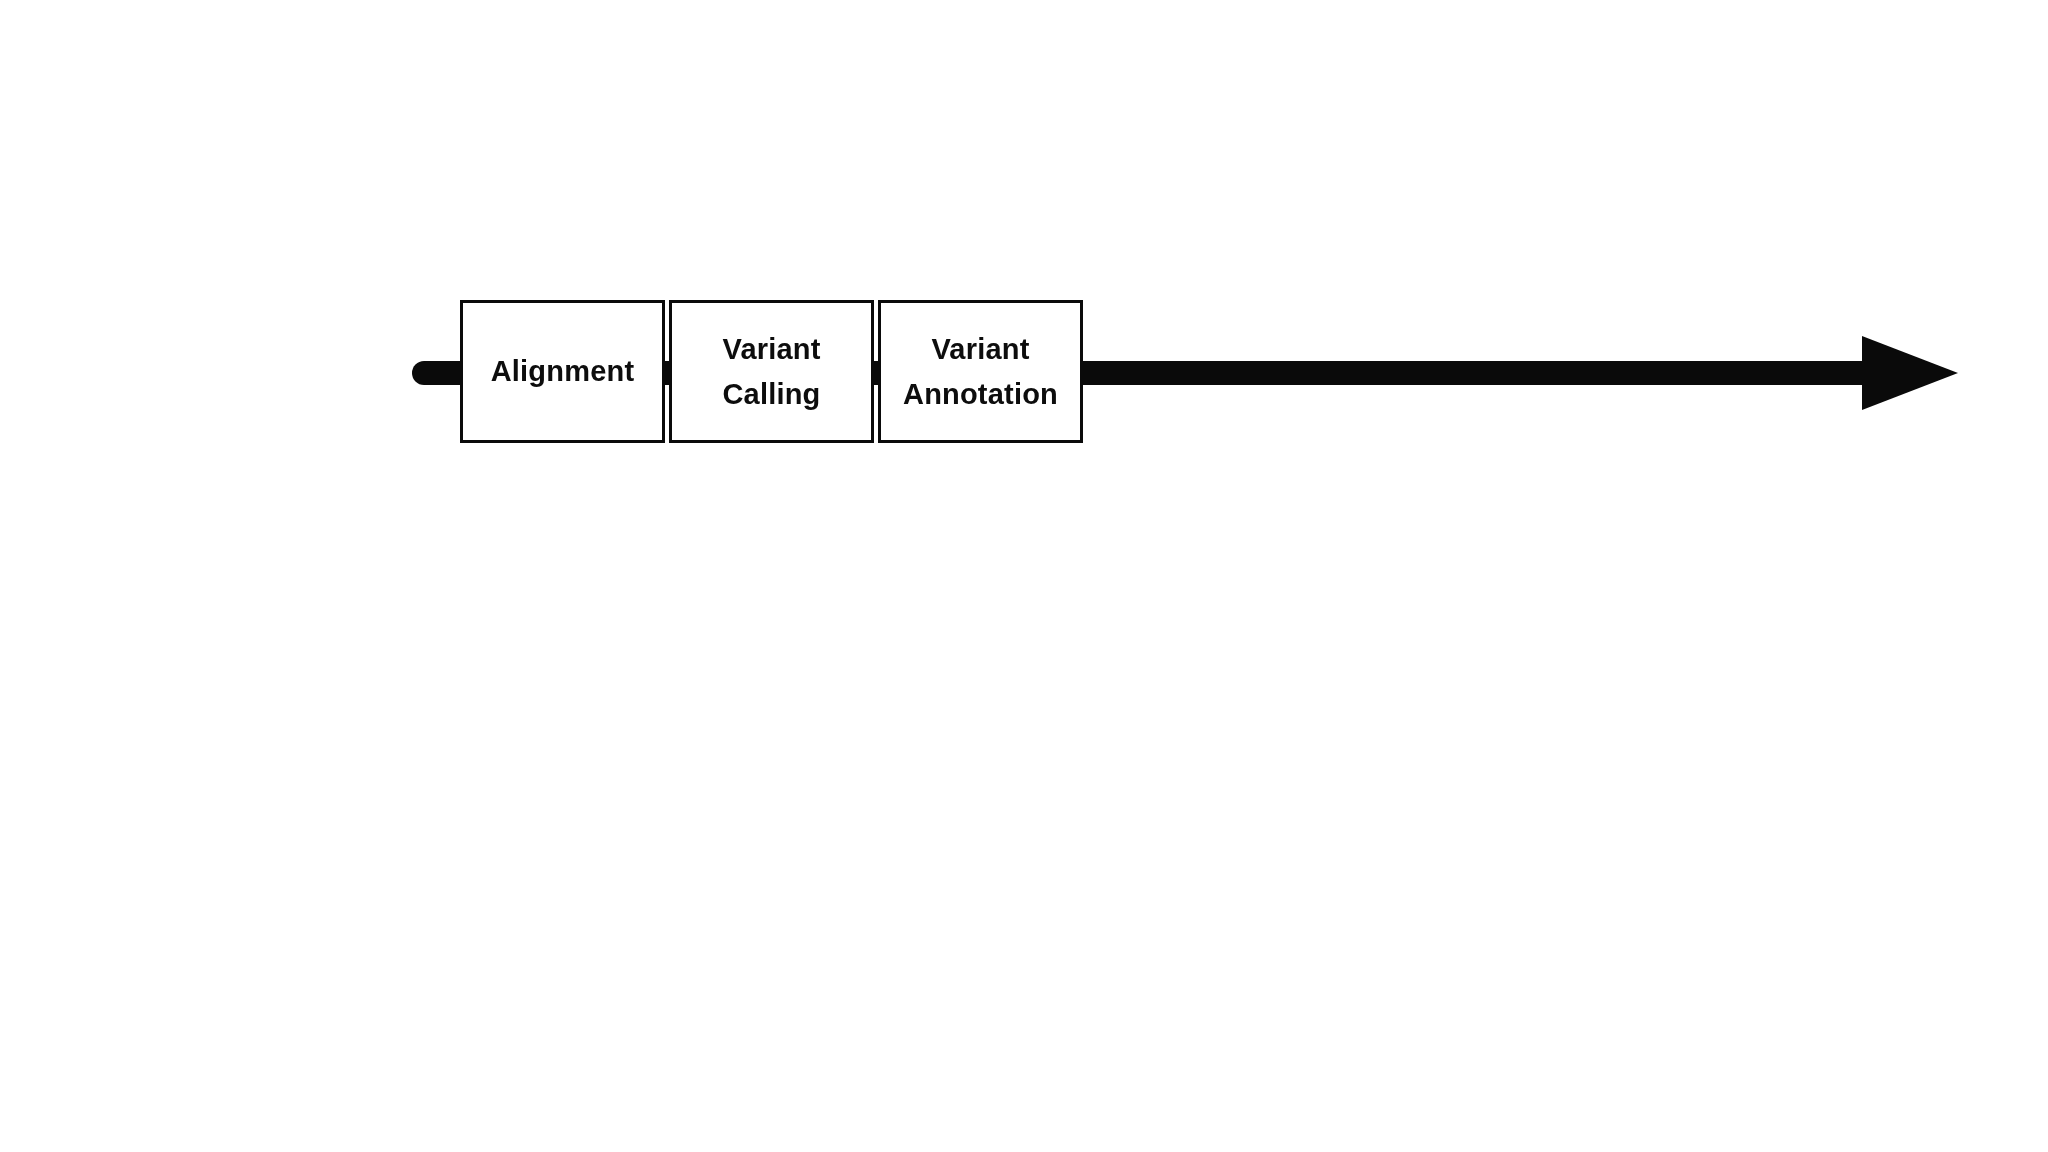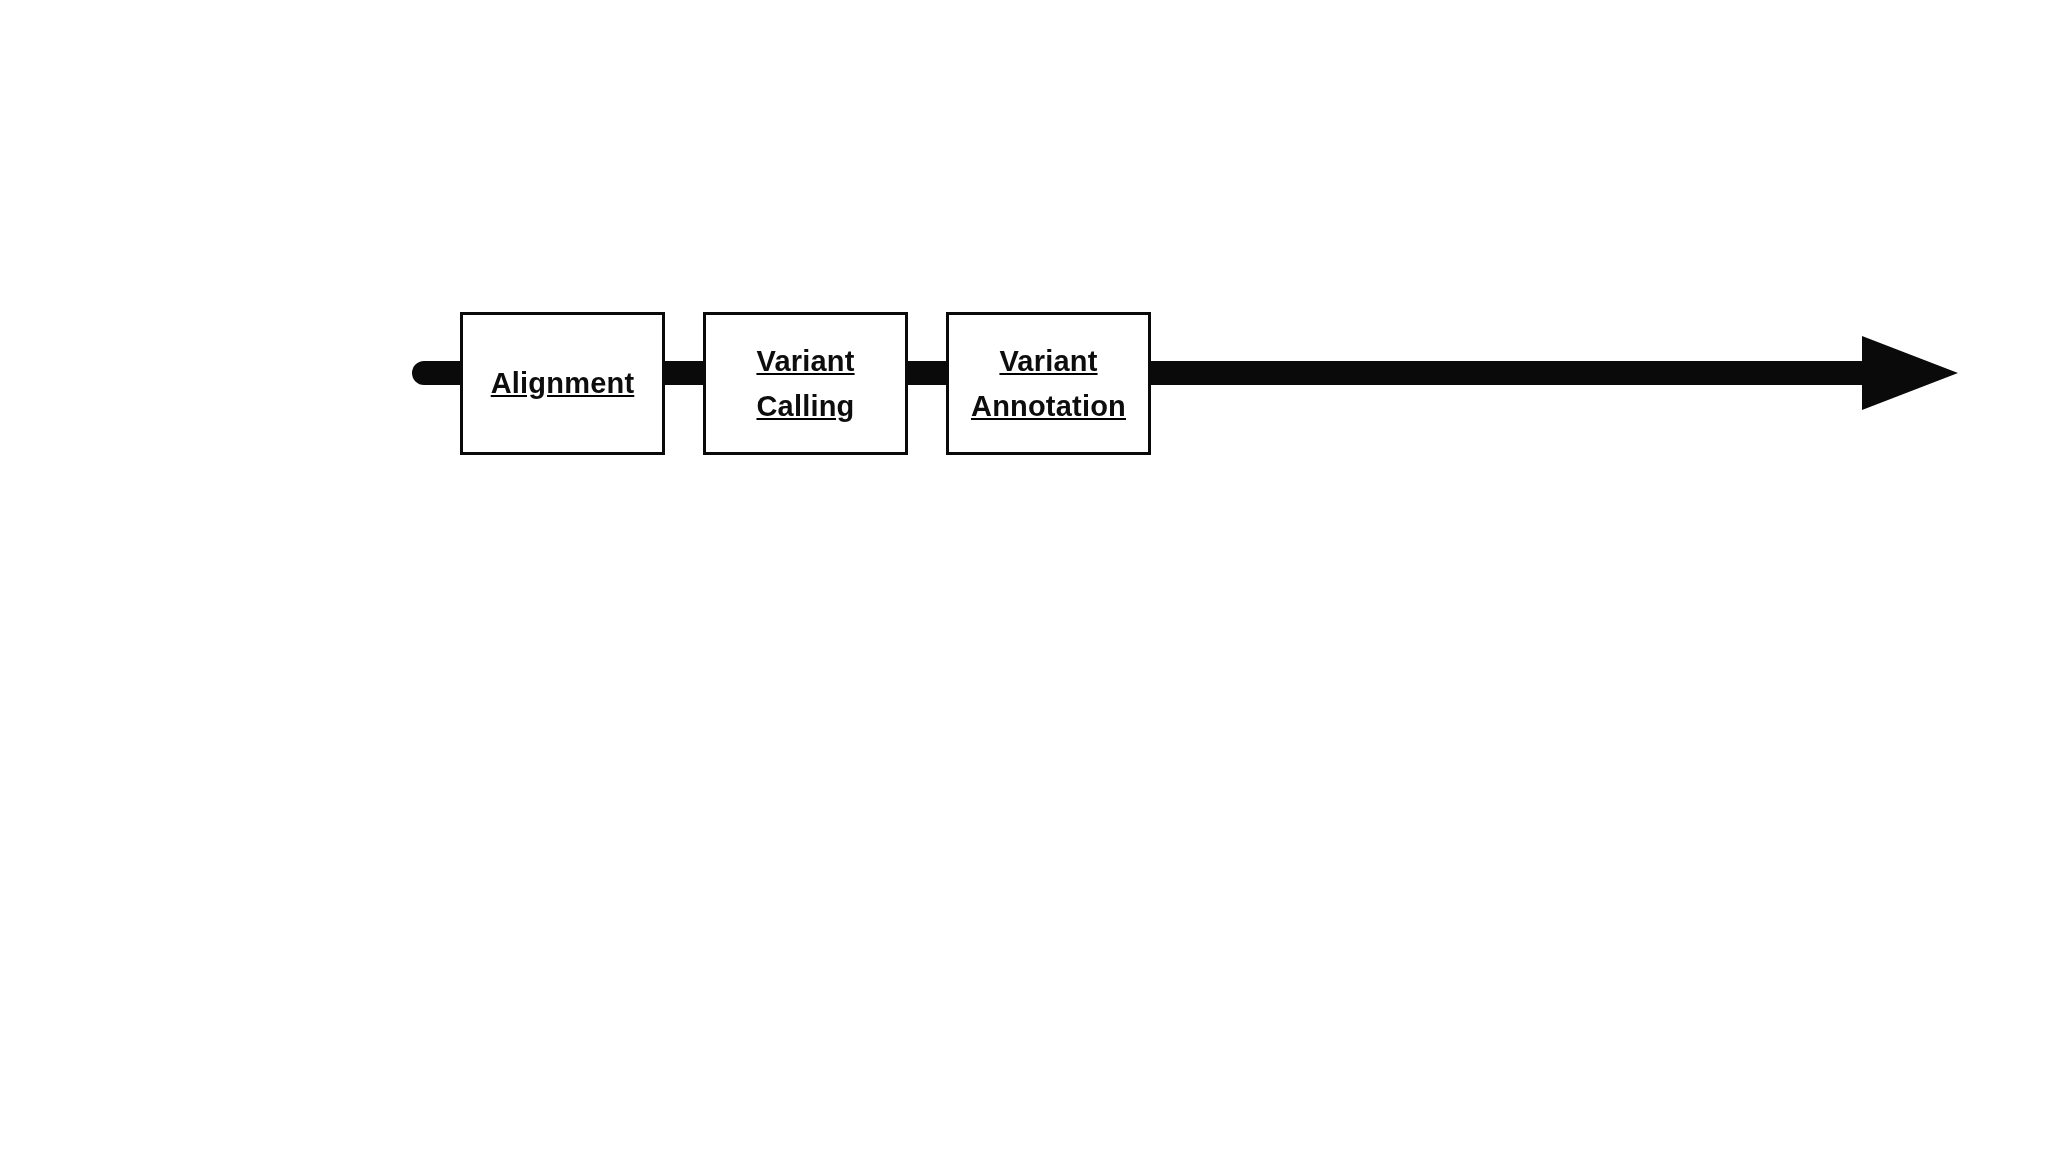--- a/index.html
+++ b/index.html
@@ -33,24 +33,23 @@
     width: 0;
     height: 0;
     border-top: 37px solid transparent;
     border-bottom: 37px solid transparent;
     border-left: 96px solid #0a0a0a;
   }
   
   .steps {
     position: absolute;
     left: 460px;
-    top: 312px;
+    top: 300px;
     display: flex;
-    gap: 38px;
-    text-decoration: underline;
+    gap: 4px;
   }
   .step-box {
     box-sizing: border-box;
     width: 205px;
     height: 143px;
     background: #ffffff;
     border: 3px solid #0a0a0a;
     display: flex;
     align-items: center;
     justify-content: center;

